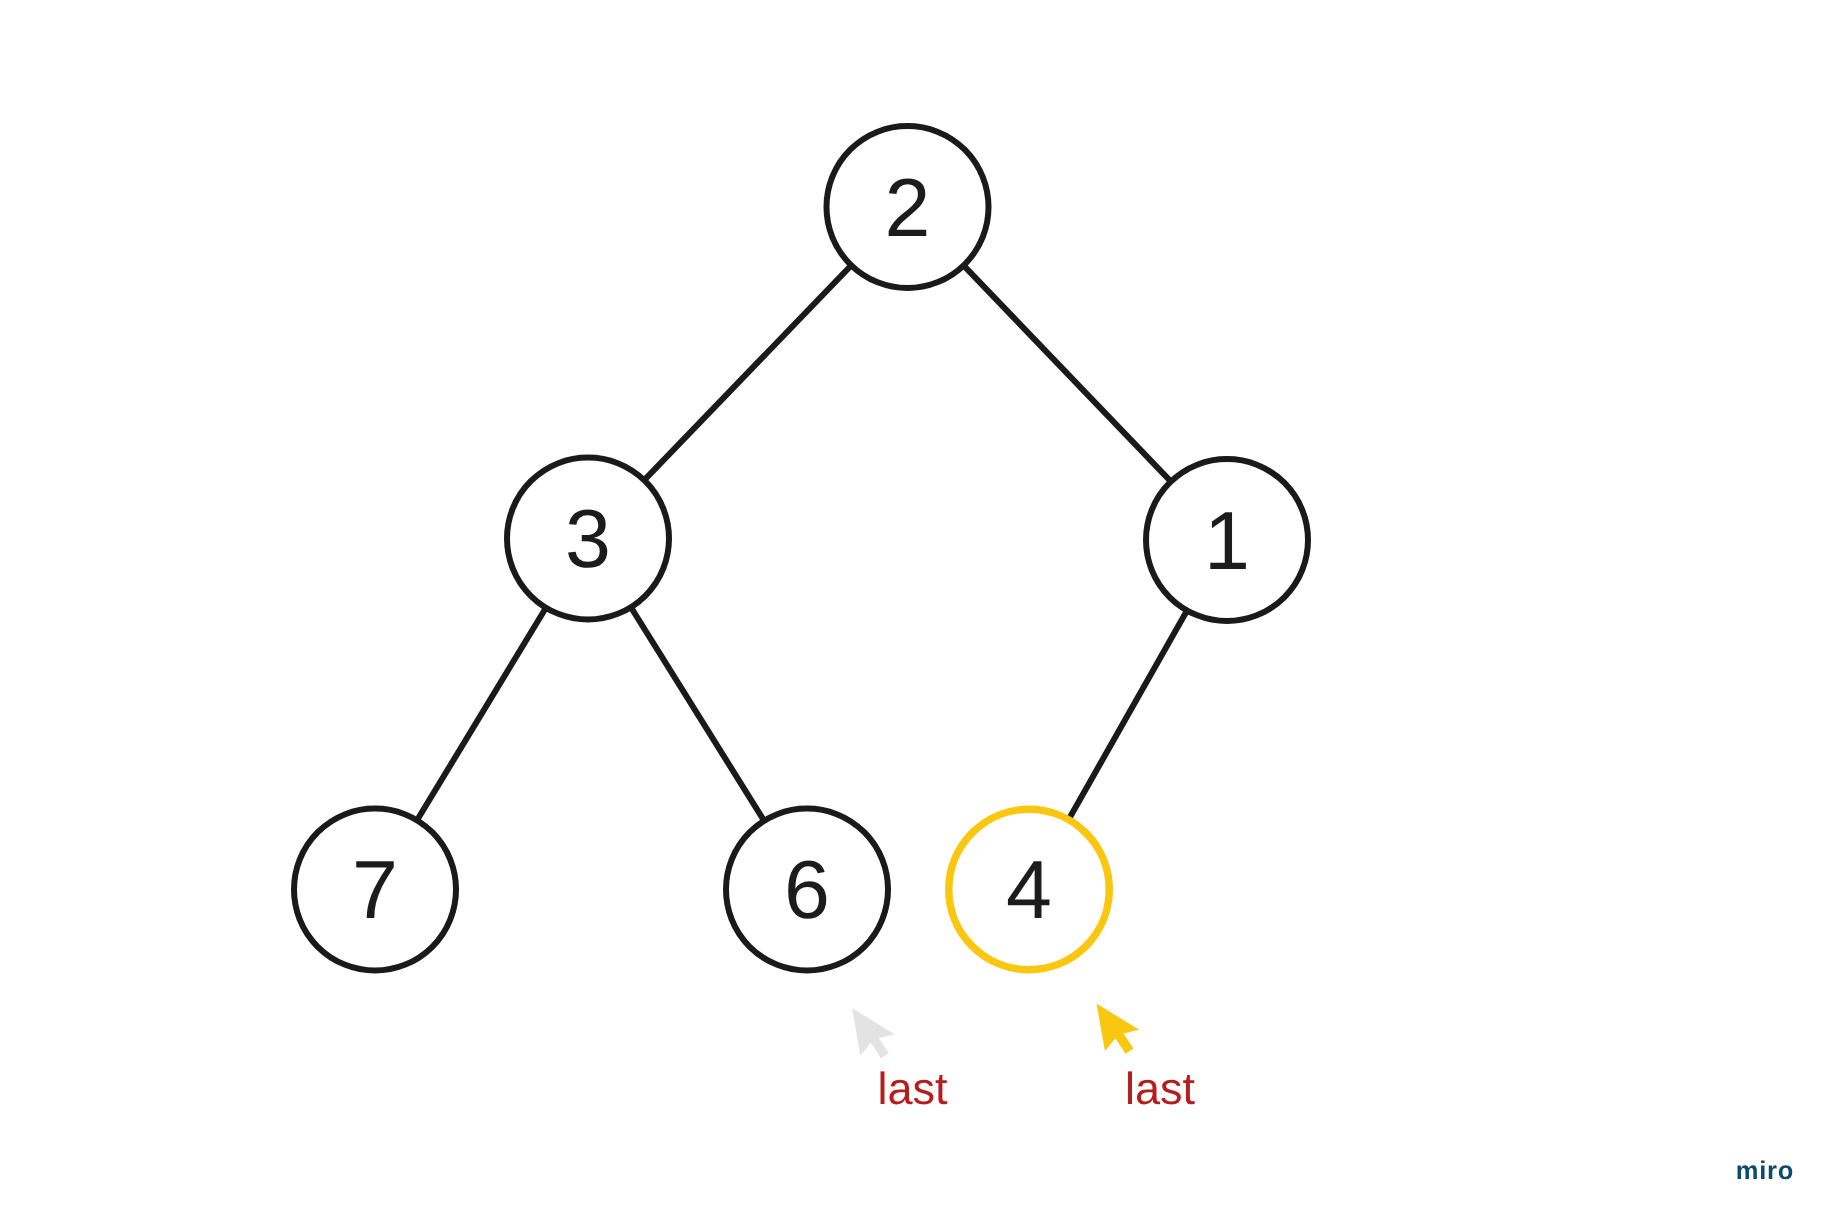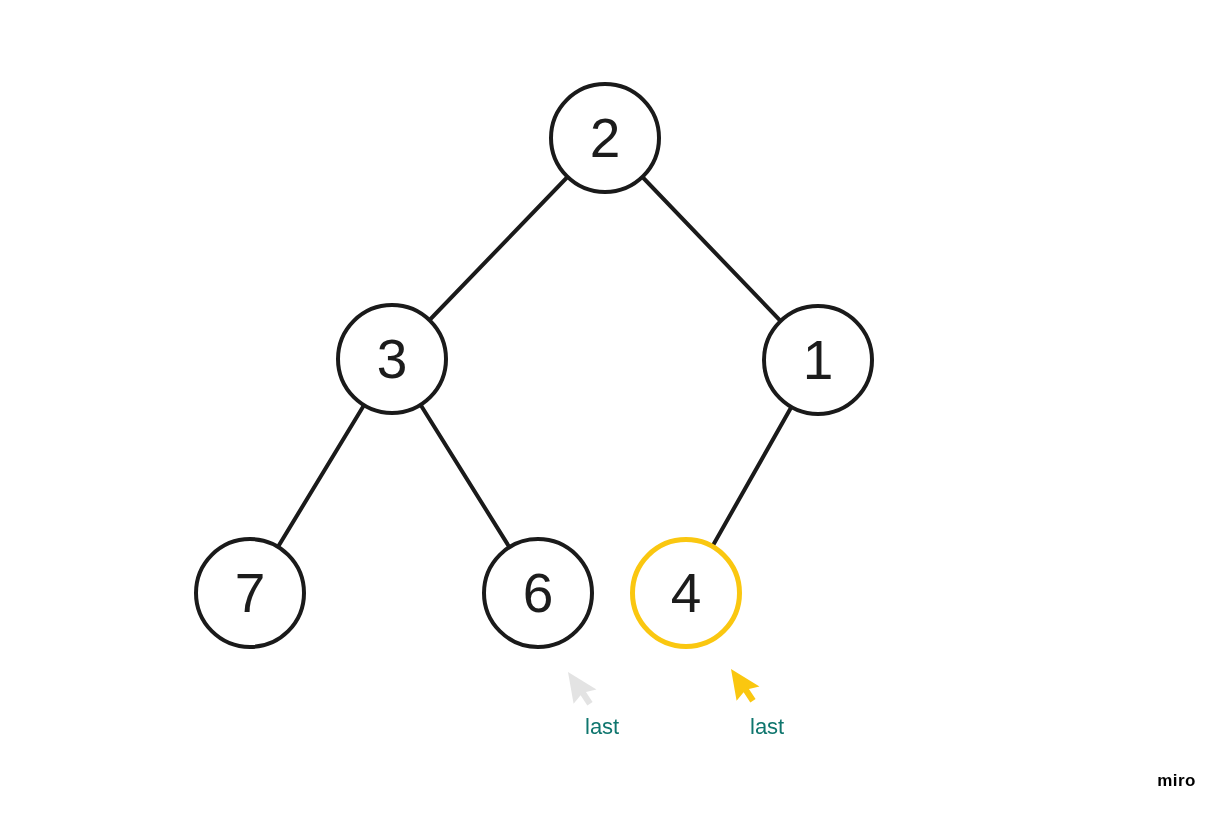--- a/index.html
+++ b/index.html
@@ -50,35 +50,35 @@
   .cursor {
     position: absolute;
     width: 44px;
     height: 46px;
     pointer-events: none;
   }
   .cursor-gray   { left: 560px; top: 669px; }
   .cursor-yellow { left: 723px; top: 666px; }
   .cursor-label {
     position: absolute;
-    font-size: 22px;
+    font-size: 30px;
     line-height: 34px;
-    color: #0f766e;
+    color: #b91c1c;
     white-space: nowrap;
   }
   .cursor-label-1 { left: 585px; top: 710px; }
   .cursor-label-2 { left: 750px; top: 710px; }
   .watermark {
     position: absolute;
     right: 28px;
     bottom: 25px;
     font-size: 17px;
     font-weight: 600;
     letter-spacing: 0.5px;
-    color: #000000;
+    color: #0c4a6e;
   }
 </style>
 </head>
 <body>
 
 <div class="board">
 
   <svg class="edges-svg" viewBox="0 0 1224 816" xmlns="http://www.w3.org/2000/svg">
     <line x1="605" y1="138" x2="392" y2="359"></line>
     <line x1="605" y1="138" x2="818" y2="360"></line>

